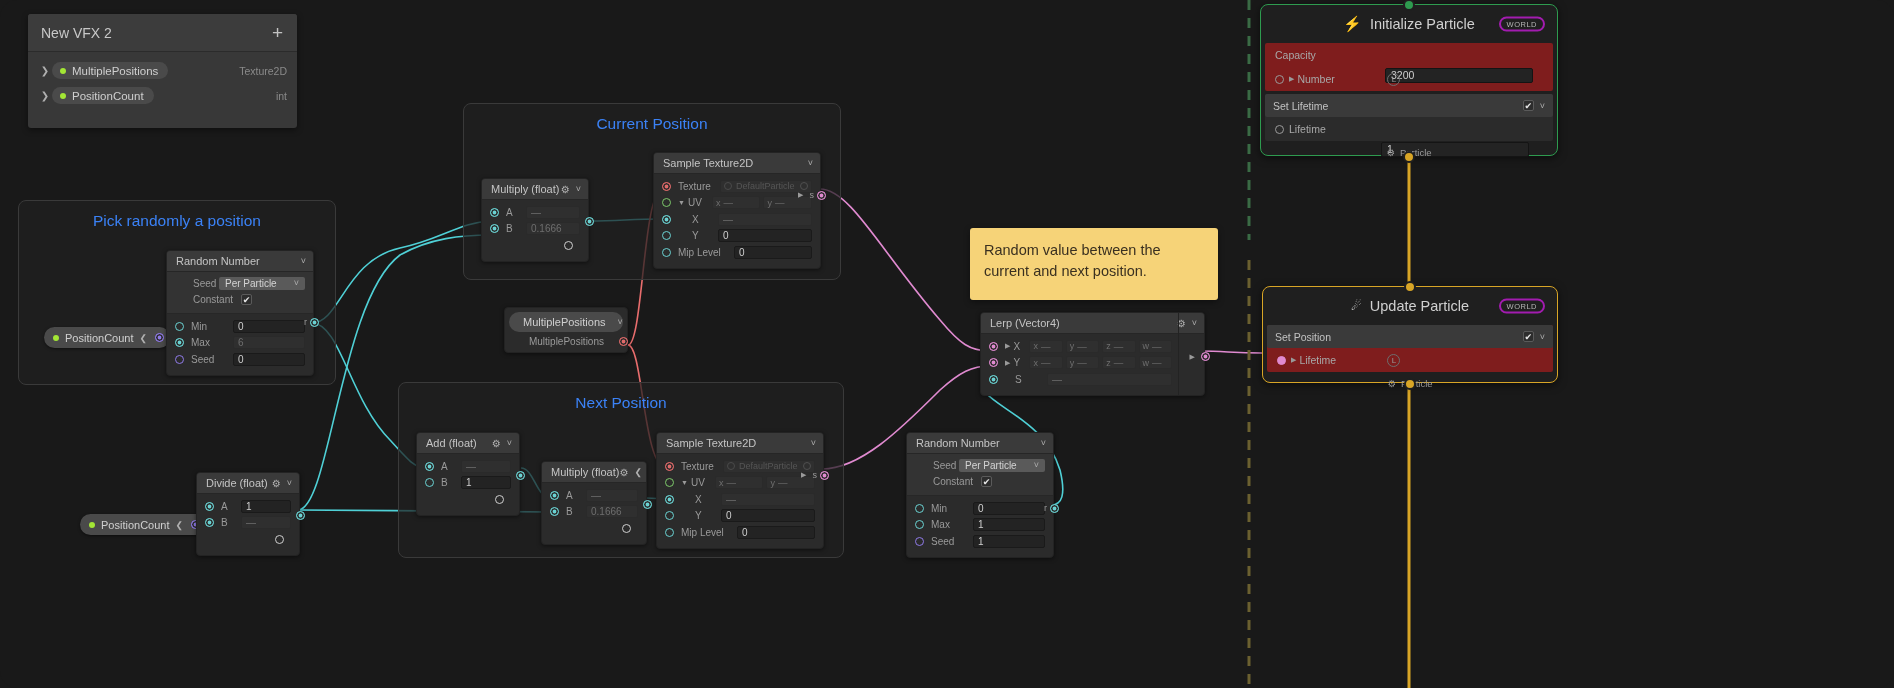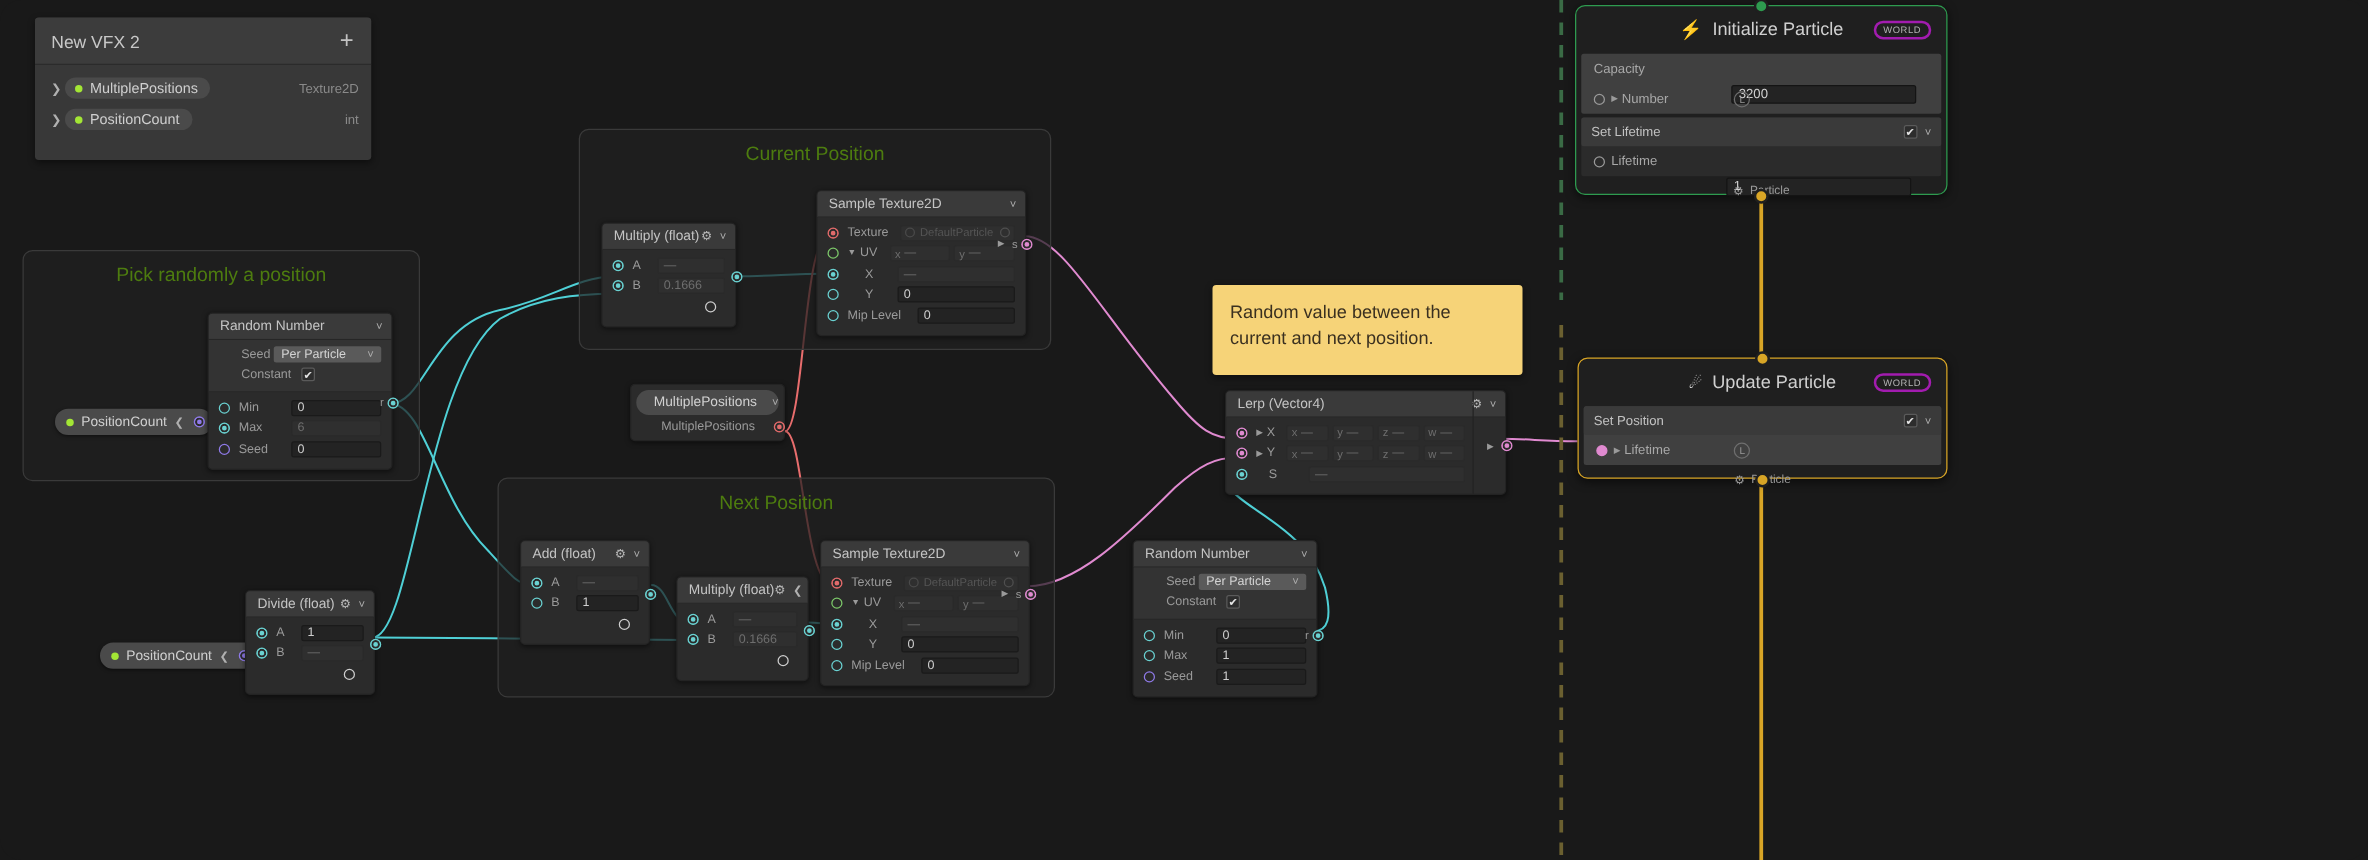--- a/index.html
+++ b/index.html
@@ -35,21 +35,21 @@
   }
   .bb-dot { width: 6px; height: 6px; border-radius: 50%; background: #a3e635; }
   .bb-type { margin-left: auto; color: #8a8a8a; font-size: 10.5px; }
 
   
   .group {
     position: absolute; border: 1px solid #3a3a3a; border-radius: 8px;
     background: rgba(32,32,32,0.72);
   }
   .group-title {
-    text-align: center; color: #4d7c0f; font-size: 15.5px;
+    text-align: center; color: #3b82f6; font-size: 15.5px;
     padding-top: 11px; font-weight: 400;
   }
 
   
   .node {
     position: absolute; background: #2b2b2b; border-radius: 4px;
     box-shadow: 0 1px 4px rgba(0,0,0,.5);
     border: 1px solid #232323;
     overflow: visible;
   }
@@ -160,21 +160,21 @@
   .ctx-head {
     display: flex; align-items: center; justify-content: center;
     height: 38px; position: relative; color: #d0d0d0; font-size: 14.5px; gap: 8px;
   }
   .ctx-badge {
     position: absolute; right: 12px; top: 50%; transform: translateY(-50%);
     border: 2px solid #a21caf; border-radius: 9px; color: #b5b5b5;
     font-size: 7.5px; letter-spacing: .5px; padding: 1px 6px;
   }
   .ctx-icon { color: #e8e8e8; font-size: 15px; }
-  .ctx-section { background: #404040; margin: 0 4px 3px 4px; border-radius: 2px; }
+  .ctx-section { background: #7f1d1d; margin: 0 4px 3px 4px; border-radius: 2px; }
   .ctx-row {
     display: flex; align-items: center; height: 24px; padding: 0 10px;
     color: #a5a5a5; font-size: 10.5px;
   }
   .ctx-row .lbl { width: 110px; color: #a8a8a8; }
   .ctx-field {
     background: #232323; border: 1px solid #141414; border-radius: 2px;
     color: #d0d0d0; font-size: 10.5px; height: 15px; line-height: 13px;
     padding: 0 5px; flex: 1; max-width: 148px; margin-top: 40px;
   }

